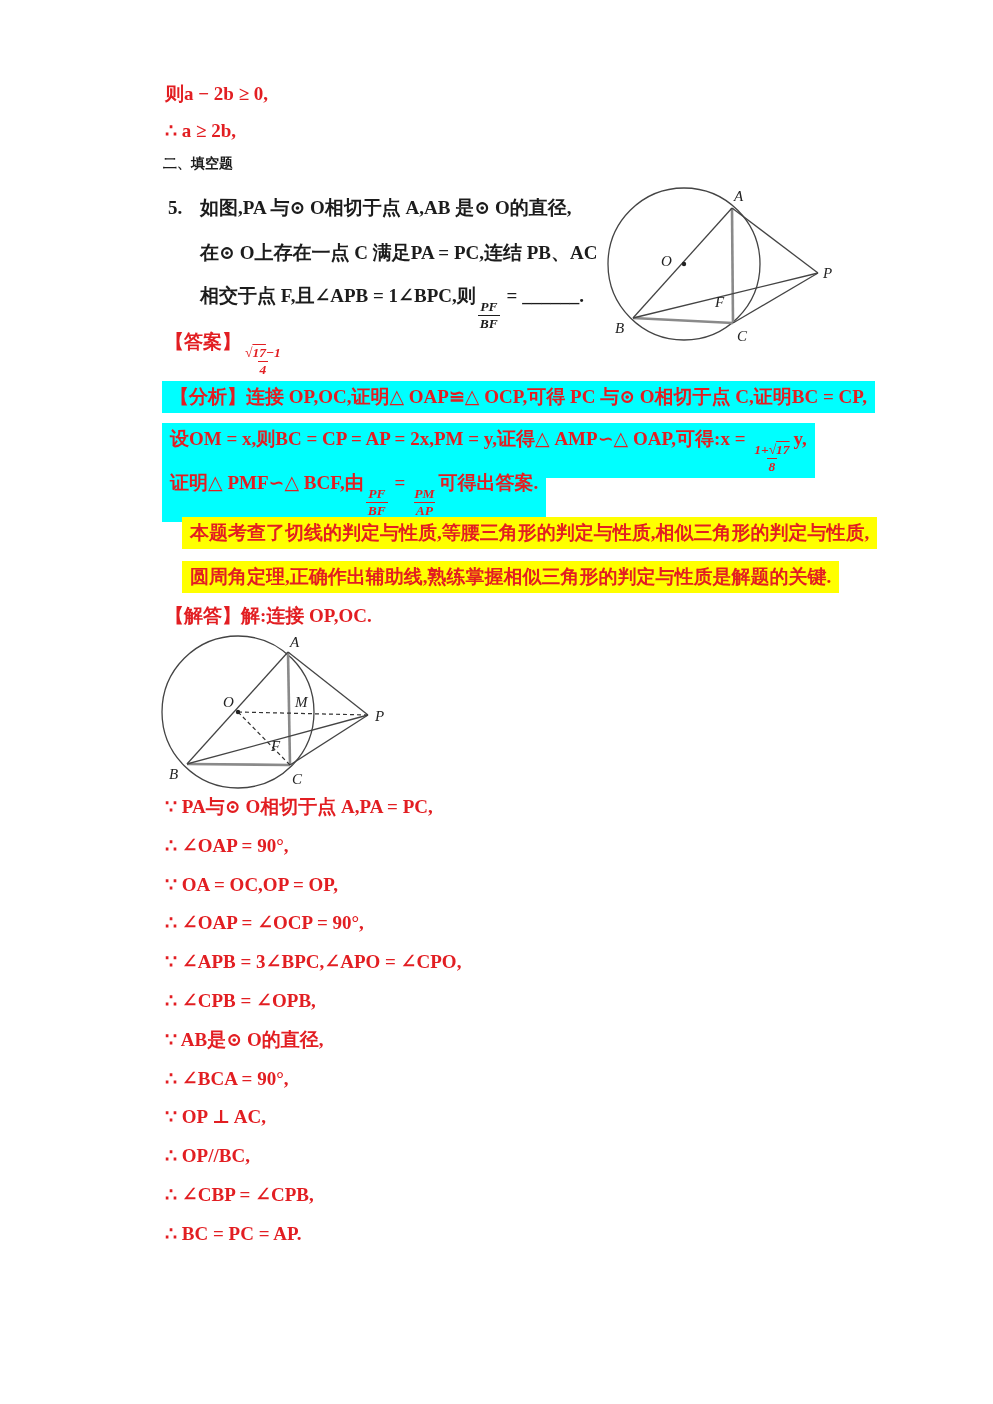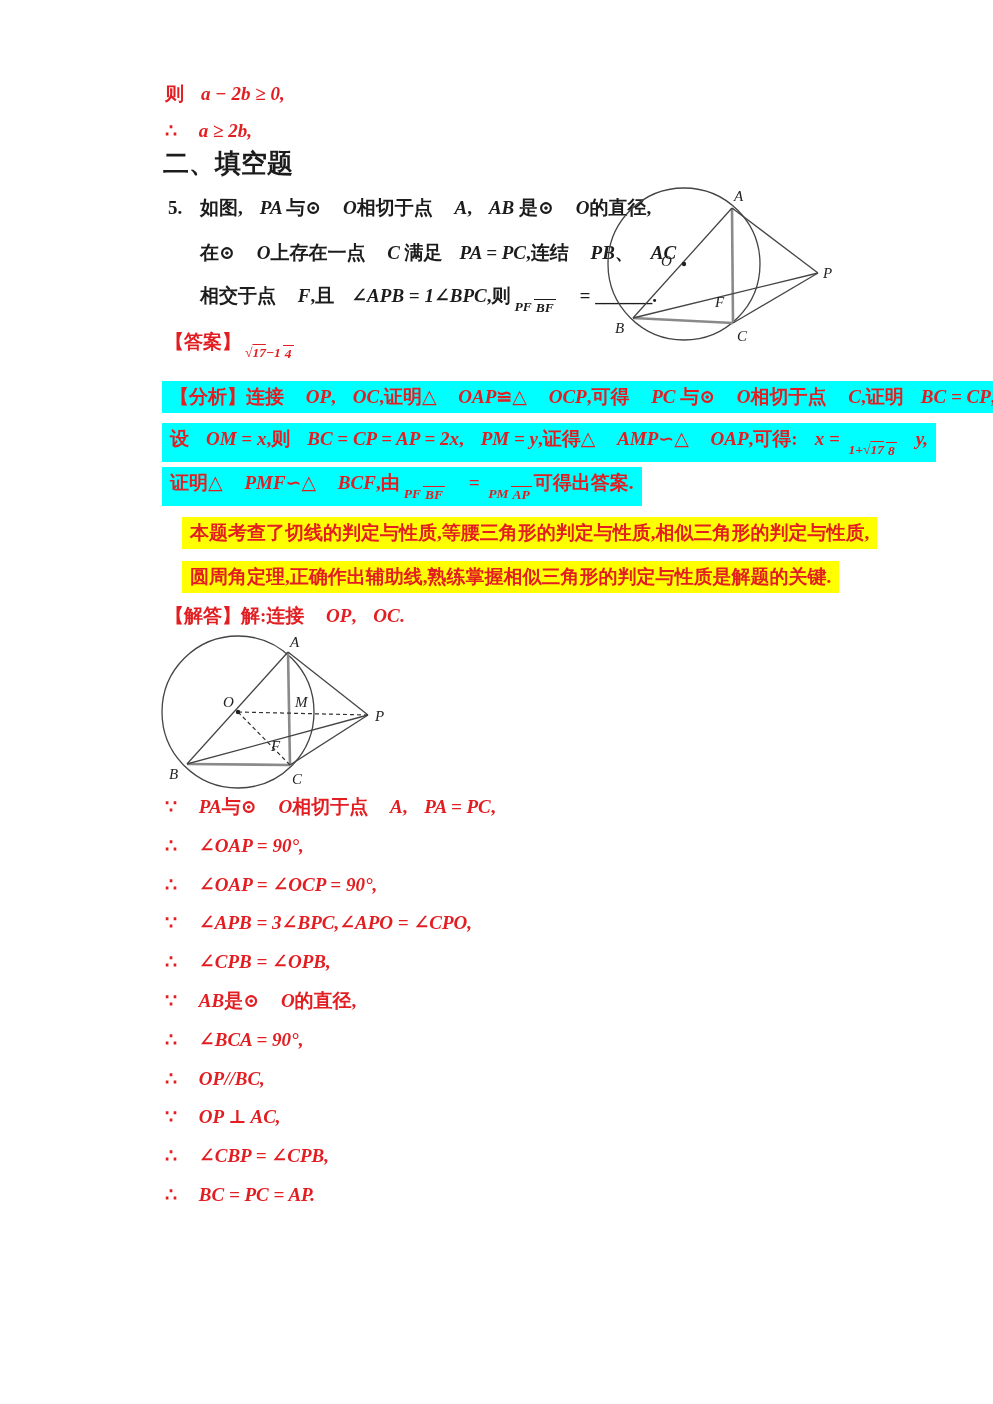--- a/index.html
+++ b/index.html
@@ -4,27 +4,27 @@
 <style>
   html,body{margin:0;padding:0;}
   body{
     width:993px;height:1404px;background:#ffffff;position:relative;overflow:hidden;
     font-family:"Liberation Serif","DejaVu Serif",serif;
   }
   .abs{position:absolute;white-space:nowrap;}
   .t{font-size:19px;font-weight:bold;color:#1c1c1c;line-height:24px;}
   .red{color:#e21e22;}
   .seg.cn{font-style:normal;}
-  .seg.m{font-style:italic;margin-left:17px;}
+  .seg.m{}
   .hl{padding:4px 8px;}
   .cyanbg{background:#00ffff;}
   .yelbg{background:#ffff00;margin-left:20px;}
-  .heading{font-size:26px;}
+  .heading{font-size:14px;}
   .frac{
-    display:inline-flex;flex-direction:row;align-items:center;
+    display:inline-flex;flex-direction:column;align-items:center;
     vertical-align:-9px;font-style:italic;font-weight:bold;
     font-size:13.5px;line-height:1.15;margin:0 2px;
   }
   .frac .num{padding:0 2px;display:block;}
   .frac .den{padding:0 2px;display:block;border-top:1.6px solid currentColor;}
   .ov{text-decoration:overline;}
   .steps .step{height:38.8px;line-height:38.8px;}
   svg text{font-family:"Liberation Serif","DejaVu Serif",serif;font-style:italic;font-size:15px;fill:#222;}
   .thin{stroke:#444;stroke-width:1.3;fill:none;}
   .thick{stroke:#8a8a8a;stroke-width:2.6;fill:none;}
@@ -102,22 +102,23 @@
   <text x="140" y="72">M</text>
   <text x="220" y="86">P</text>
   <text x="116" y="116">F</text>
   <text x="14" y="144">B</text>
   <text x="137" y="149">C</text>
 </svg>
 
 <div class="abs steps" style="left:165px;top:788px">
     <div class="t red step"><span class="seg cn">∵ </span><span class="seg m">PA</span><span class="seg cn">与⊙ </span><span class="seg m">O</span><span class="seg cn">相切于点 </span><span class="seg m">A</span><span class="seg cn">,</span><span class="seg m">PA = PC</span><span class="seg cn">,</span></div>
     <div class="t red step"><span class="seg cn">∴ </span><span class="seg m">∠OAP = 90°,</span></div>
+    <div class="t red step"><span class="seg cn">∵ </span><span class="seg m">OA = OC,OP = OP,</span></div>
     <div class="t red step"><span class="seg cn">∴ </span><span class="seg m">∠OAP = ∠OCP = 90°,</span></div>
     <div class="t red step"><span class="seg cn">∵ </span><span class="seg m">∠APB = 3∠BPC,∠APO = ∠CPO,</span></div>
     <div class="t red step"><span class="seg cn">∴ </span><span class="seg m">∠CPB = ∠OPB,</span></div>
     <div class="t red step"><span class="seg cn">∵ </span><span class="seg m">AB</span><span class="seg cn">是⊙ </span><span class="seg m">O</span><span class="seg cn">的直径,</span></div>
     <div class="t red step"><span class="seg cn">∴ </span><span class="seg m">∠BCA = 90°,</span></div>
+    <div class="t red step"><span class="seg cn">∵ </span><span class="seg m">OP ⊥ AC,</span></div>
     <div class="t red step"><span class="seg cn">∴ </span><span class="seg m">OP//BC,</span></div>
-    <div class="t red step"><span class="seg cn">∵ </span><span class="seg m">OP ⊥ AC,</span></div>
     <div class="t red step"><span class="seg cn">∴ </span><span class="seg m">∠CBP = ∠CPB,</span></div>
     <div class="t red step"><span class="seg cn">∴ </span><span class="seg m">BC = PC = AP.</span></div>
   </div>
 
 </body></html>

